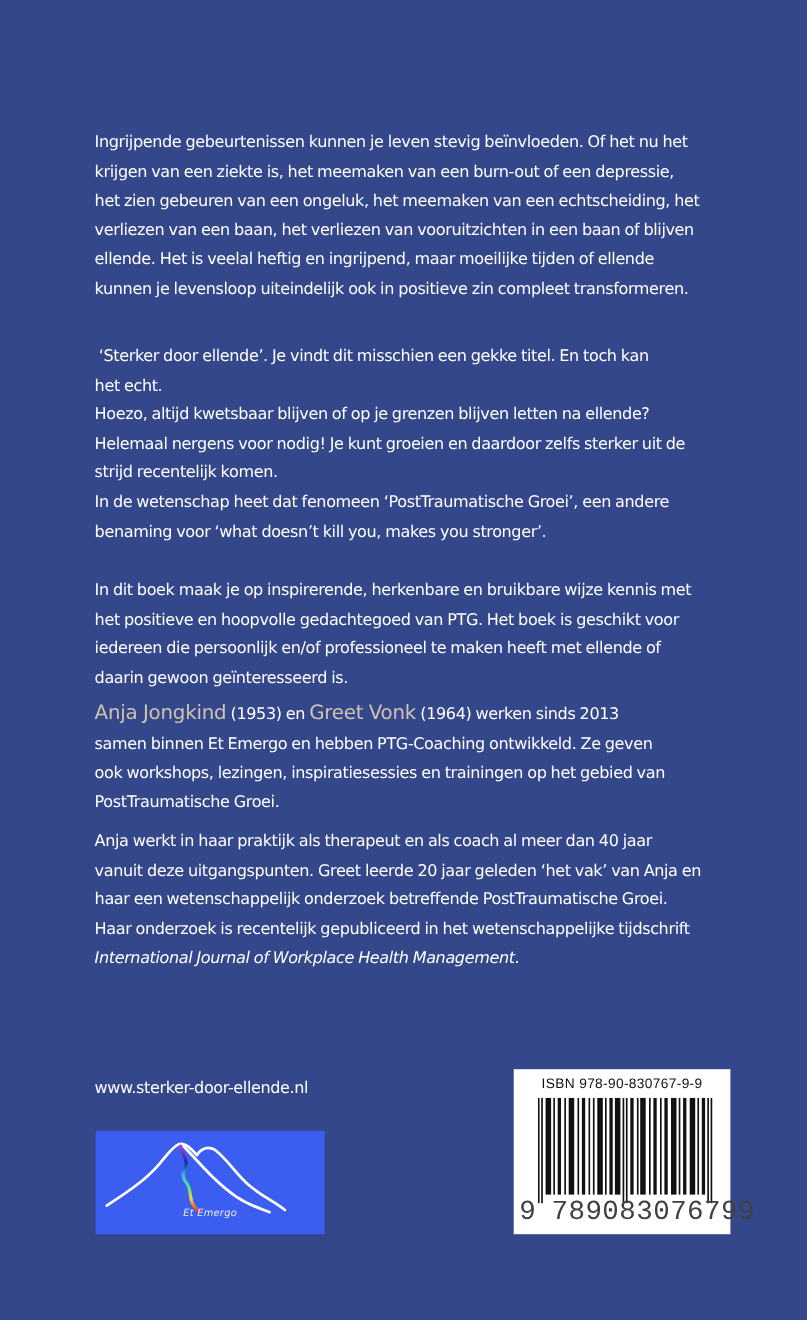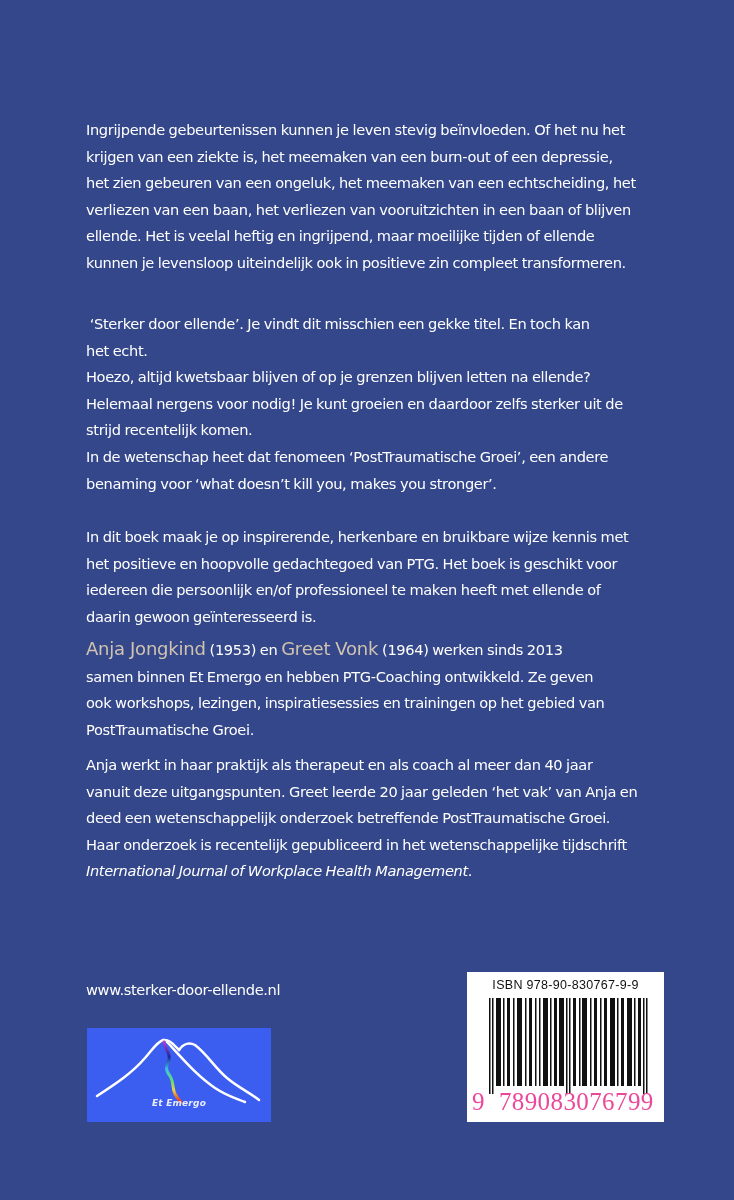--- a/index.html
+++ b/index.html
@@ -20,23 +20,22 @@
     .italic { font-style: italic; }
     #p1 { top: 77px; }
     #p2 { top: 271px; }
     #p3 { top: 484px; }
     #p4 { top: 596px; }
     #p5 { top: 712px; }
     #url { top: 937px; }
 
     .logo {
       position: absolute; left: 87px; top: 1028px;
-      width: 184px; height: 94px;
+      width: 208px; height: 94px;
       background: #3c5ef0;
-      font-weight: bold;
     }
     .logo svg { position: absolute; left: 0; top: 0; }
     .logo-text {
       position: absolute; left: 0; width: 100%; top: 70px;
       text-align: center; font-size: 9px; font-style: italic;
       color: #e8ecff; letter-spacing: 0.2px;
     }
 
     .isbn-box {
       position: absolute; left: 467px; top: 972px;
@@ -44,22 +43,22 @@
       background: #ffffff; color: #111;
     }
     .isbn-label {
       position: absolute; left: 0; width: 100%; top: 6px;
       text-align: center; font-family: Liberation Sans, sans-serif;
       font-size: 12.5px; letter-spacing: 0.3px;
     }
     .barcode { position: absolute; left: 22px; top: 26px; }
     .isbn-digits {
       position: absolute; left: 5px; top: 116px;
-      font-family: Liberation Serif, serif;
-      font-size: 25px; line-height: 28px; color: #ec4899;
+      font-family: Liberation Mono, monospace;
+      font-size: 25px; line-height: 28px; color: #404040;
       white-space: nowrap; letter-spacing: 0.4px;
     }
     .isbn-digits .first { margin-right: 14px; }
   </style>
 </head>
 <body>
 
 <div class="text-block" id="p1">
   <span class="line">Ingrijpende gebeurtenissen kunnen je leven stevig beïnvloeden. Of het nu het</span>
   <span class="line">krijgen van een ziekte is, het meemaken van een burn-out of een depressie,</span>
@@ -89,21 +88,21 @@
 <div class="text-block" id="p4">
   <span class="line" style="white-space:pre"><span class="author">Anja Jongkind</span><span> (1953) en </span><span class="author">Greet Vonk</span><span> (1964) werken sinds 2013</span></span>
   <span class="line">samen binnen Et Emergo en hebben PTG-Coaching ontwikkeld. Ze geven</span>
   <span class="line">ook workshops, lezingen, inspiratiesessies en trainingen op het gebied van</span>
   <span class="line">PostTraumatische Groei.</span>
 </div>
 
 <div class="text-block" id="p5">
   <span class="line">Anja werkt in haar praktijk als therapeut en als coach al meer dan 40 jaar</span>
   <span class="line">vanuit deze uitgangspunten. Greet leerde 20 jaar geleden ‘het vak’ van Anja en</span>
-  <span class="line">deed een wetenschappelijk onderzoek betreffende PostTraumatische Groei.</span>
+  <span class="line">haar een wetenschappelijk onderzoek betreffende PostTraumatische Groei.</span>
   <span class="line">Haar onderzoek is recentelijk gepubliceerd in het wetenschappelijke tijdschrift</span>
   <span class="line"><span class="italic">International Journal of Workplace Health Management</span><span>.</span></span>
 </div>
 
 <div class="text-block" id="url">www.sterker-door-ellende.nl</div>
 
 <div class="logo">
   <svg width="180" height="94" viewBox="0 0 180 94">
     <defs>
       <linearGradient id="rainbow" x1="0" y1="0" x2="0" y2="1">

